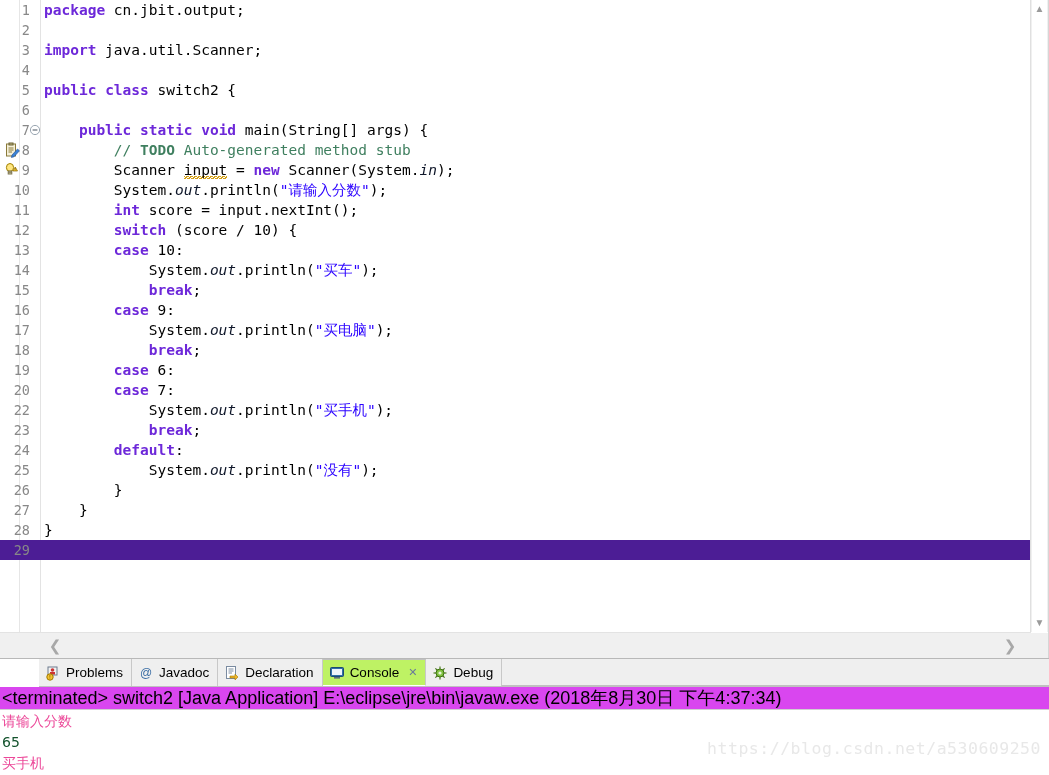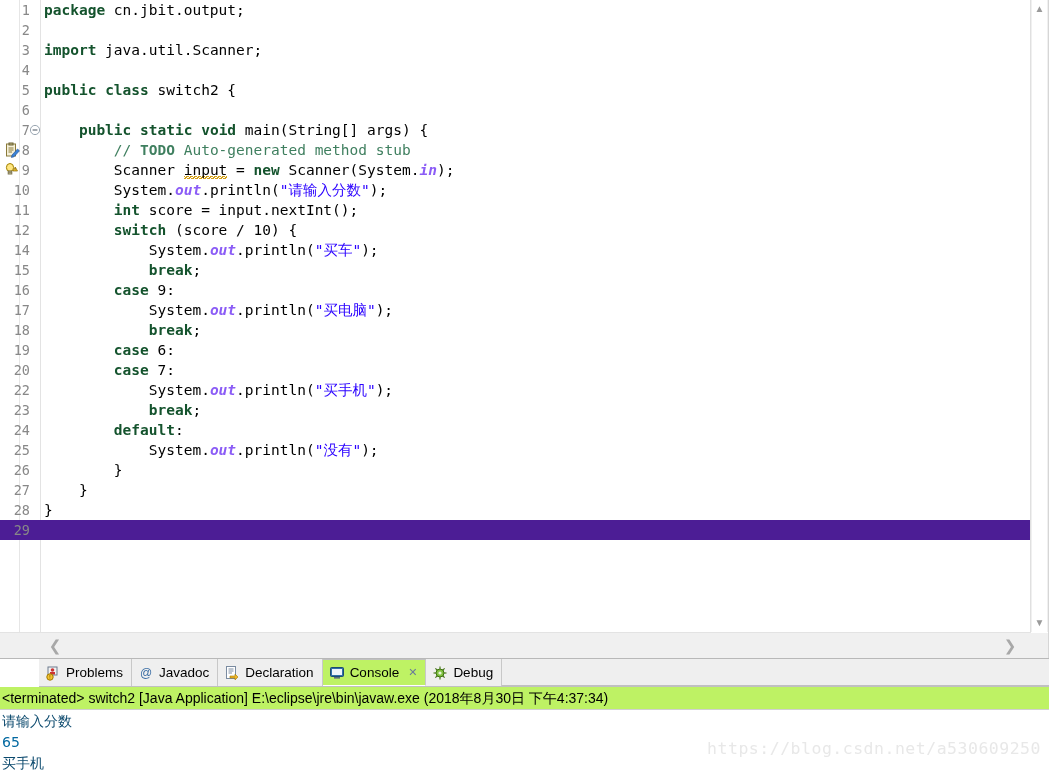--- a/index.html
+++ b/index.html
@@ -82,25 +82,25 @@
   }
   .sep-line {
     position: absolute;
     left: 40px; top: 0;
     width: 1px;
     height: 632px;
     background: #e3e3e3;
   }
 
   
-  .kw   { color: #14532d; font-weight: bold; }
+  .kw   { color: #6d28d9; font-weight: bold; }
   .str  { color: #2a00ff; }
   .cmt  { color: #3f7f5f; }
   .todo { color: #3f7f5f; font-weight: bold; }
-  .fld  { color: #8b5cf6; font-style: italic; font-weight: bold; }
+  .fld  { color: #0f172a; font-style: italic; font-weight: normal; }
   .plain{ color: #000000; }
   .warnu {
     text-decoration: none;
     background-image:
       repeating-linear-gradient(135deg,
         #d4a017 0px, #d4a017 1px, transparent 1px, transparent 2px);
     background-repeat: repeat-x;
     background-size: 4px 3px;
     background-position: left bottom;
     padding-bottom: 1px;
@@ -230,41 +230,41 @@
   }
   .tabbar-filler {
     flex: 1 1 auto;
     border-bottom: 1px solid #c0c0c0;
     background: #efefef;
   }
 
   .console-head {
     height: 22px;
     line-height: 22px;
-    font-size: 14px;
+    font-size: 18px;
     padding-left: 2px;
-    background: #bef264;
+    background: #d946ef;
     border-bottom: 1px solid #d0d0d0;
     white-space: nowrap;
     overflow: hidden;
     color: #000;
   }
   .console-out {
     position: relative;
     height: 66px;
     background: #ffffff;
     font-family: "DejaVu Sans", sans-serif;
     font-size: 14px;
     line-height: 21px;
     padding: 1px 0 0 2px;
     overflow: hidden;
   }
   .c-line { white-space: pre; }
-  .c-out  { color: #0c4a6e; }
-  .c-in   { color: #0369a1; }
+  .c-out  { color: #ec4899; }
+  .c-in   { color: #14532d; }
 
   .watermark {
     position: absolute;
     right: 8px;
     bottom: 18px;
     color: #e8e8e8;
     font-family: "DejaVu Sans Mono", "Liberation Mono", monospace;
     font-size: 16.5px;
     letter-spacing: 0.5px;
     white-space: nowrap;
@@ -307,20 +307,21 @@
           <div class="code-line"><span class="lnum">3</span><span class="ltext"><span class="kw">import</span><span class="plain"> java.util.Scanner;</span></span></div>
           <div class="code-line"><span class="lnum">4</span><span class="ltext"></span></div>
           <div class="code-line"><span class="lnum">5</span><span class="ltext"><span class="kw">public</span><span class="plain"> </span><span class="kw">class</span><span class="plain"> switch2 {</span></span></div>
           <div class="code-line"><span class="lnum">6</span><span class="ltext"></span></div>
           <div class="code-line"><span class="lnum">7</span><span class="ltext"><span class="plain">    </span><span class="kw">public</span><span class="plain"> </span><span class="kw">static</span><span class="plain"> </span><span class="kw">void</span><span class="plain"> main(String[] args) {</span></span></div>
           <div class="code-line"><span class="lnum">8</span><span class="ltext"><span class="plain">        </span><span class="cmt">// </span><span class="todo">TODO</span><span class="cmt"> Auto-generated method stub</span></span></div>
           <div class="code-line"><span class="lnum">9</span><span class="ltext"><span class="plain">        Scanner </span><span class="plain warnu">input</span><span class="plain"> = </span><span class="kw">new</span><span class="plain"> Scanner(System.</span><span class="fld">in</span><span class="plain">);</span></span></div>
           <div class="code-line"><span class="lnum">10</span><span class="ltext"><span class="plain">        System.</span><span class="fld">out</span><span class="plain">.println(</span><span class="str">"请输入分数"</span><span class="plain">);</span></span></div>
           <div class="code-line"><span class="lnum">11</span><span class="ltext"><span class="plain">        </span><span class="kw">int</span><span class="plain"> score = input.nextInt();</span></span></div>
           <div class="code-line"><span class="lnum">12</span><span class="ltext"><span class="plain">        </span><span class="kw">switch</span><span class="plain"> (score / 10) {</span></span></div>
+          <div class="code-line"><span class="lnum">13</span><span class="ltext"><span class="plain">        </span><span class="kw">case</span><span class="plain"> 10:</span></span></div>
           <div class="code-line"><span class="lnum">14</span><span class="ltext"><span class="plain">            System.</span><span class="fld">out</span><span class="plain">.println(</span><span class="str">"买车"</span><span class="plain">);</span></span></div>
           <div class="code-line"><span class="lnum">15</span><span class="ltext"><span class="plain">            </span><span class="kw">break</span><span class="plain">;</span></span></div>
           <div class="code-line"><span class="lnum">16</span><span class="ltext"><span class="plain">        </span><span class="kw">case</span><span class="plain"> 9:</span></span></div>
           <div class="code-line"><span class="lnum">17</span><span class="ltext"><span class="plain">            System.</span><span class="fld">out</span><span class="plain">.println(</span><span class="str">"买电脑"</span><span class="plain">);</span></span></div>
           <div class="code-line"><span class="lnum">18</span><span class="ltext"><span class="plain">            </span><span class="kw">break</span><span class="plain">;</span></span></div>
           <div class="code-line"><span class="lnum">19</span><span class="ltext"><span class="plain">        </span><span class="kw">case</span><span class="plain"> 6:</span></span></div>
           <div class="code-line"><span class="lnum">20</span><span class="ltext"><span class="plain">        </span><span class="kw">case</span><span class="plain"> 7:</span></span></div>
           <div class="code-line"><span class="lnum">22</span><span class="ltext"><span class="plain">            System.</span><span class="fld">out</span><span class="plain">.println(</span><span class="str">"买手机"</span><span class="plain">);</span></span></div>
           <div class="code-line"><span class="lnum">23</span><span class="ltext"><span class="plain">            </span><span class="kw">break</span><span class="plain">;</span></span></div>
           <div class="code-line"><span class="lnum">24</span><span class="ltext"><span class="plain">        </span><span class="kw">default</span><span class="plain">:</span></span></div>

